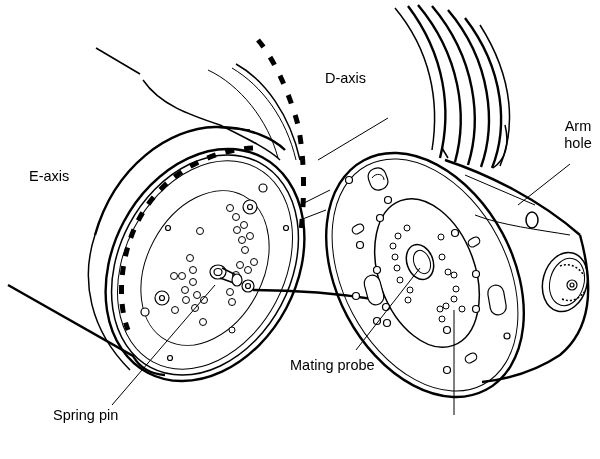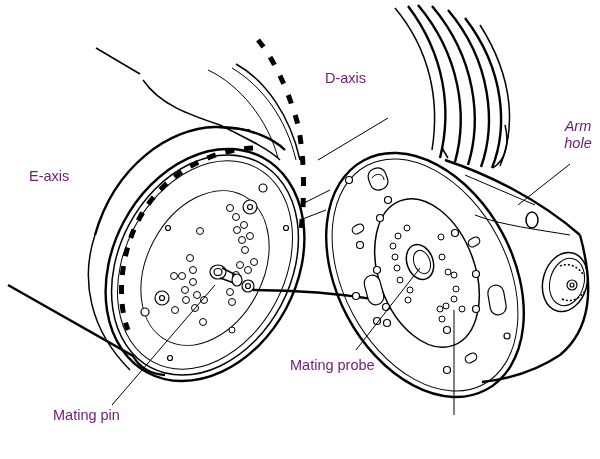--- a/index.html
+++ b/index.html
@@ -3,25 +3,25 @@
   <meta charset="utf-8">
   <style>
     html, body { margin: 0; padding: 0; background: #ffffff; }
     body { width: 600px; height: 459px; overflow: hidden; position: relative; }
     #stage { position: absolute; left: 0; top: 0; width: 600px; height: 459px; }
     svg { position: absolute; left: 0; top: 0; }
     .lbl {
       position: absolute;
       font-family: "Liberation Sans", sans-serif;
       font-size: 14.5px;
-      color: #701a75;
+      color: #000000;
       line-height: 17px;
       white-space: nowrap;
     }
-    .center { text-align: center; font-style: italic; }
+    .center { text-align: center; }
     .ink { stroke: #000; fill: none; }
     .thick { stroke-width: 2.4; }
     .mid { stroke-width: 1.5; }
     .thin { stroke-width: 1; }
     .hole { stroke: #000; fill: #fff; stroke-width: 1; }
     .screw { stroke: #000; fill: #fff; stroke-width: 1.2; }
     .dash { stroke: #000; stroke-width: 5; fill: none; }
   </style>
 </head>
 <body>
@@ -204,16 +204,16 @@
     </g>
   </svg>
 
   <div class="lbl" style="left:325px; top:70px;">D-axis</div>
   <div class="lbl" style="left:29px; top:168px;">E-axis</div>
   <div class="lbl center" style="left:558px; top:118px; width:40px;">
     <div>Arm</div>
     <div>hole</div>
   </div>
   <div class="lbl" style="left:290px; top:357px;">Mating probe</div>
-  <div class="lbl" style="left:53px; top:407px;">Mating pin</div>
+  <div class="lbl" style="left:53px; top:407px;">Spring pin</div>
   <div class="lbl center" style="left:393px; top:424px; width:120px;">
   </div>
 </div>
 
 </body></html>

